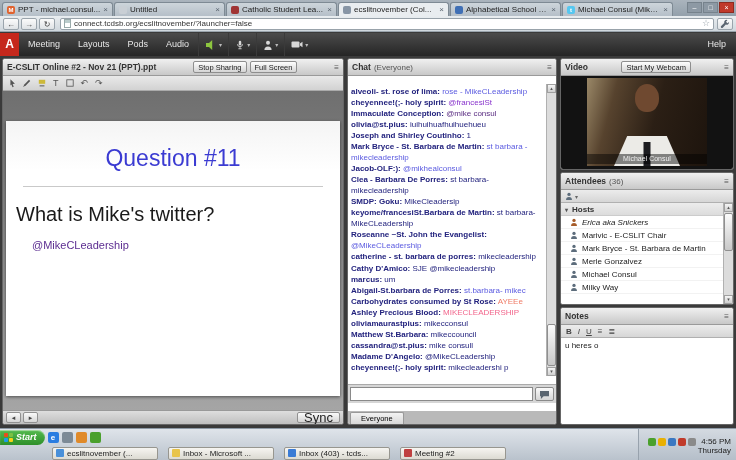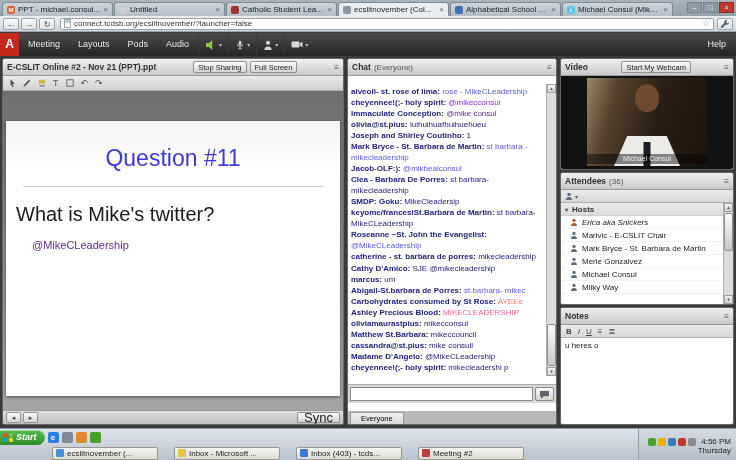--- a/index.html
+++ b/index.html
@@ -96,21 +96,21 @@
 
   .notes-pod{left:560px;top:251px;width:174px;bottom:3px;}
   .notes-toolbar{height:13px;flex:none;background:linear-gradient(#ececec,#d6d6d6);border-bottom:1px solid #b0b0b0;display:flex;align-items:center;gap:6px;padding:0 5px;font-size:8px;color:#444;}
   .nico{line-height:11px;}
   .nico.b{font-weight:bold;} .nico.i{font-style:italic;} .nico.u{text-decoration:underline;}
   .notes-body{flex:1;background:#fff;padding:3px 4px;font-size:8px;color:#222;}
 
   
   .taskbar{position:absolute;left:0;right:0;bottom:0;height:32px;background:linear-gradient(#dfe4ea,#b9c2cc);border-top:1px solid #8d99a5;}
   .tb-row1{height:16px;display:flex;align-items:center;gap:3px;padding-right:100px;}
-  .tb-row2{height:16px;display:flex;align-items:center;gap:16px;padding:0 100px 0 52px;}
+  .tb-row2{height:16px;display:flex;align-items:center;gap:10px;padding:0 100px 0 52px;}
   .start{height:15px;background:linear-gradient(#54bb4e,#2e8f2a);border-radius:0 8px 8px 0;color:#fff;font-weight:bold;font-style:italic;font-size:9px;display:flex;align-items:center;gap:3px;padding:0 8px 0 4px;box-shadow:inset 0 1px 1px rgba(255,255,255,.5);}
   .flag{display:grid;grid-template-columns:4px 4px;gap:1px;}
   .flag i{width:4px;height:4px;display:block;border-radius:1px;}
   .flag i:nth-child(1){background:#e94e1b;} .flag i:nth-child(2){background:#7ac143;}
   .flag i:nth-child(3){background:#1b9ce9;} .flag i:nth-child(4){background:#f7d117;}
   .ql{width:11px;height:11px;border-radius:2px;color:#fff;font-size:8px;line-height:11px;text-align:center;font-weight:bold;}
   .taskbtn{width:106px;height:13px;background:linear-gradient(#f6f5f1,#dcdad2);border:1px solid #97968f;border-radius:2px;display:flex;align-items:center;gap:3px;padding:0 3px;font-size:8px;color:#222;overflow:hidden;white-space:nowrap;}
   .tbi{width:8px;height:8px;flex:none;border-radius:1px;}
   .tray{position:absolute;right:0;top:0;bottom:0;width:98px;border-left:1px solid #98a2ad;background:linear-gradient(#d4dae1,#b2bcc7);display:flex;flex-direction:column;justify-content:center;align-items:flex-end;padding:17px 5px;}
   .tray-top{display:flex;align-items:center;gap:2px;}
@@ -265,21 +265,21 @@
 
     <div class="pod chat-pod">
       <div class="pod-h">
         <span>Chat</span>
         <span class="scope">(Everyone)</span>
         <span class="pod-menu">≡</span>
       </div>
       <div class="chat-msgs">
         <div class="msgcol">
           <div class="msg"><span class="mn" style="color: rgb(35, 35, 126);">alveoli- st. rose of lima:</span> <span style="color: rgb(91, 91, 224);">rose - MikeCLeadership</span></div>
-          <div class="msg"><span class="mn" style="color: rgb(35, 35, 126);">cheyennee!(;- holy spirit:</span> <span style="color: rgb(136, 51, 204);">@mikecconsul</span></div>
+          <div class="msg"><span class="mn" style="color: rgb(35, 35, 126);">cheyennee!(;- holy spirit:</span> <span style="color: rgb(136, 51, 204);">@francesiSt</span></div>
           <div class="msg"><span class="mn" style="color: rgb(35, 35, 126);">Immaculate Conception:</span> <span style="color: rgb(90, 45, 130);">@mike consul</span></div>
           <div class="msg"><span class="mn" style="color: rgb(35, 35, 126);">olivia@st.pius:</span> <span style="color: rgb(35, 35, 126);">iuihuihuafhuihuehueu</span></div>
           <div class="msg"><span class="mn" style="color: rgb(35, 35, 126);">Joseph and Shirley Coutinho:</span> <span style="color: rgb(35, 35, 126);">1</span></div>
           <div class="msg"><span class="mn" style="color: rgb(35, 35, 126);">Mark Bryce - St. Barbara de Martin:</span> <span style="color: rgb(91, 91, 224);">st barbara - mikecleadership</span></div>
           <div class="msg"><span class="mn" style="color: rgb(35, 35, 126);">Jacob-OLF:):</span> <span style="color: rgb(91, 91, 224);">@mikhealconsul</span></div>
           <div class="msg"><span class="mn" style="color: rgb(35, 35, 126);">Clea - Barbara De Porres:</span> <span style="color: rgb(35, 35, 126);">st barbara- mikecleadership</span></div>
           <div class="msg"><span class="mn" style="color: rgb(35, 35, 126);">SMDP: Goku:</span> <span style="color: rgb(35, 35, 126);">MikeCleadersip</span></div>
           <div class="msg"><span class="mn" style="color: rgb(35, 35, 126);">keyome/francesiSt.Barbara de Martin:</span> <span style="color: rgb(35, 35, 126);">st barbara-MikeCLeadership</span></div>
           <div class="msg"><span class="mn" style="color: rgb(35, 35, 126);">Roseanne ~St. John the Evangelist:</span> <span style="color: rgb(91, 91, 224);">@MikeCLeadership</span></div>
           <div class="msg"><span class="mn" style="color: rgb(35, 35, 126);">catherine - st. barbara de porres:</span> <span style="color: rgb(35, 35, 126);">mikecleadership</span></div>

